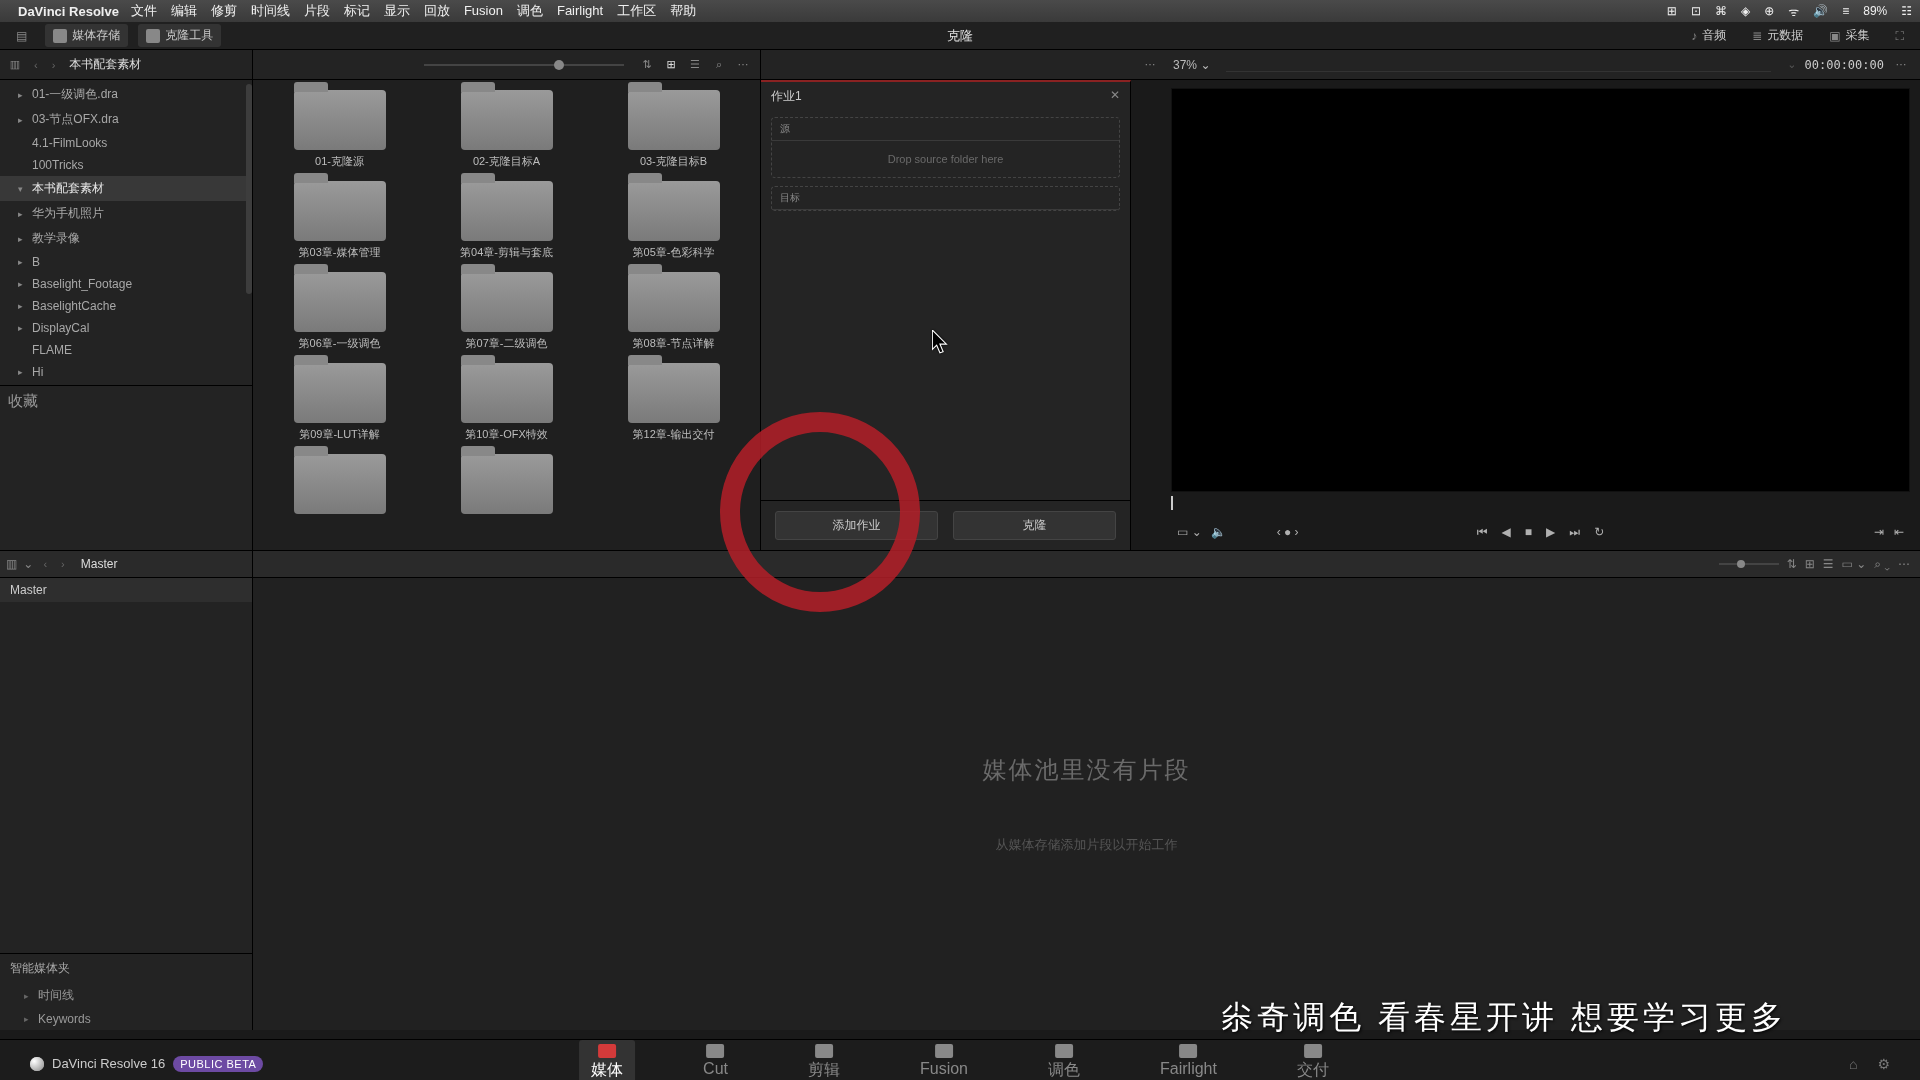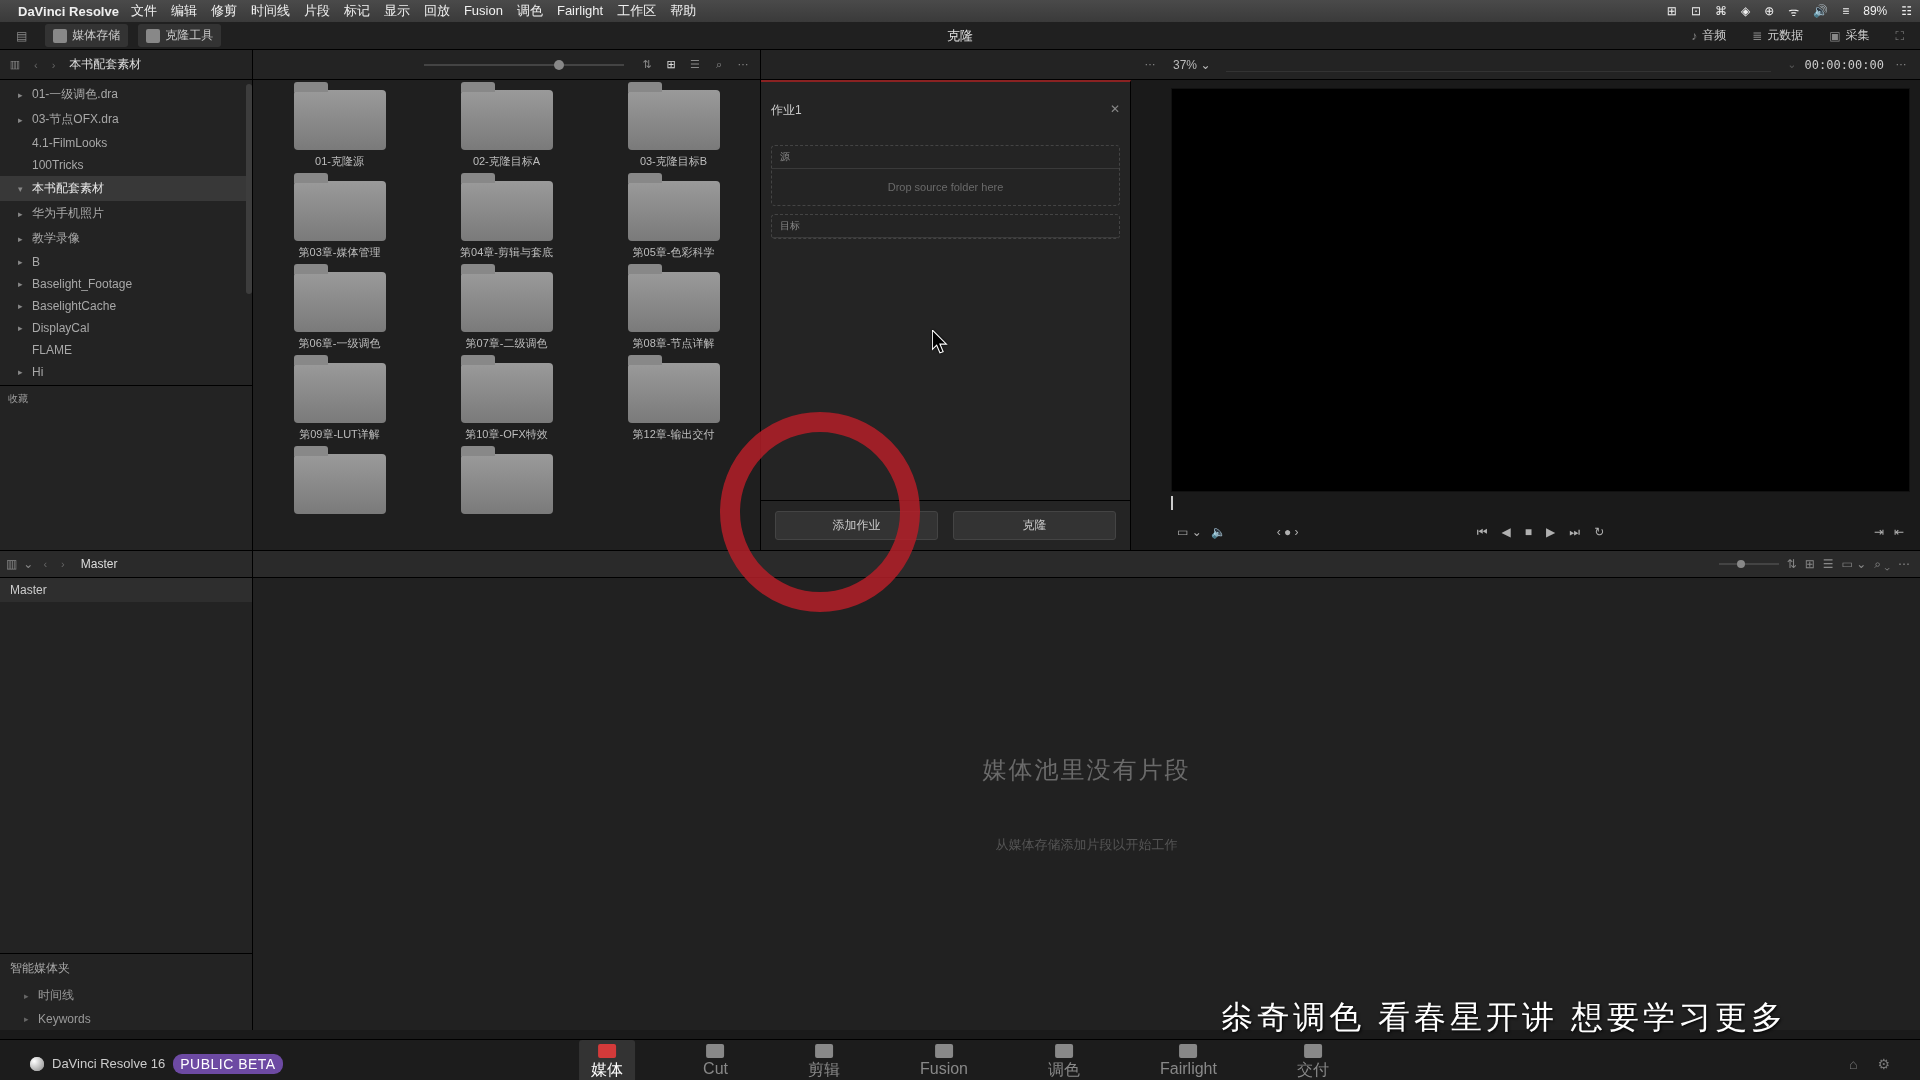--- a/index.html
+++ b/index.html
@@ -39,34 +39,34 @@
 
 
 .main-row { display: flex; height: 470px; }
 
 
 .sidebar { width: 253px; background: #232323; border-right: 1px solid #000; display: flex; flex-direction: column; position: relative; }
 .tree { overflow-y: auto; flex: 0 0 auto; padding: 2px 0; }
 .tree-item { display: flex; align-items: center; padding: 4px 8px 4px 18px; color: #a8a8a8; font-size: 12px; cursor: default; }
 .tree-item.selected { background: #383838; color: #e8e8e8; }
 .tree-item .chev { width: 10px; color: #888; margin-right: 4px; font-size: 9px; }
-.section-label { padding: 6px 8px; color: #999; font-size: 10px; border-top: 1px solid #000; }
+.section-label { padding: 6px 8px; color: #999; font-size: 15px; border-top: 1px solid #000; }
 .tree-scrollthumb { position: absolute; right: 0; top: 4px; width: 6px; height: 210px; background: #3d3d3d; border-radius: 3px; }
 
 
 .folder-pane { flex: 0 0 508px; background: #1f1f1f; padding: 10px 6px; overflow: hidden; position: relative; border-right: 1px solid #000; }
 .folder-grid { display: grid; grid-template-columns: repeat(3, 1fr); gap: 12px 6px; }
 .folder-cell { display: flex; flex-direction: column; align-items: center; gap: 4px; }
 .folder-icon { width: 92px; height: 60px; background: linear-gradient(#9a9a9a, #7a7a7a); border-radius: 4px; position: relative; }
 .folder-icon::before { content: ""; position: absolute; top: -8px; left: 0; width: 34px; height: 10px; background: #888; border-radius: 3px 3px 0 0; }
 .folder-cell .lbl { color: #bdbdbd; font-size: 11px; text-align: center; }
 
 
 .clone-panel { flex: 0 0 370px; background: #242424; border-right: 1px solid #000; display: flex; flex-direction: column; border-top: 2px solid #8a2222; }
-.clone-head { display: flex; align-items: flex-start; padding: 20px 10px; color: #ccc; font-size: 12px; }
+.clone-head { display: flex; align-items: flex-start; padding: 6px 10px; color: #ccc; font-size: 12px; }
 .clone-head .close { margin-left: auto; color: #888; }
 .clone-body { padding: 6px 10px; flex: 1; }
 .drop-section { border: 1px dashed #444; border-radius: 4px; margin-bottom: 8px; }
 .drop-section .slabel { display: block; padding: 4px 8px; color: #888; font-size: 10px; border-bottom: 1px solid #3a3a3a; }
 .drop-section .dmsg { text-align: center; padding: 12px 0; color: #6a6a6a; font-size: 11px; }
 .clone-footer { display: flex; gap: 15px; padding: 10px 14px; border-top: 1px solid #000; }
 .clone-btn { flex: 1; text-align: center; padding: 5px 0; background: #333; border: 1px solid #444; border-radius: 3px; color: #ccc; font-size: 12px; }
 
 
 .viewer-pane { flex: 1; background: #1a1a1a; display: flex; flex-direction: column; padding: 8px 10px 0 40px; }
@@ -99,21 +99,21 @@
 .mp-main { flex: 1; background: #212121; display: flex; flex-direction: column; align-items: center; justify-content: center; position: relative; }
 .mp-empty-title { color: #6a6a6a; font-size: 24px; letter-spacing: 2px; }
 .mp-empty-sub { color: #555; font-size: 13px; margin-top: 50px; }
 
 
 .bottom-nav { height: 48px; background: #1c1c1c; display: flex; align-items: center; padding: 0 30px; border-top: 1px solid #000; margin-top: 9px; }
 .bn-brand { display: flex; align-items: center; gap: 8px; }
 .bn-logo { width: 14px; height: 14px; background: #ccc; border-radius: 50%; position: relative; }
 .bn-logo::after { content: ""; position: absolute; inset: 0; background: radial-gradient(circle at 30% 30%, #fff, #888); border-radius: 50%; }
 .bn-name { color: #ccc; font-size: 13px; }
-.bn-badge { background: #6d4aa3; color: #fff; font-size: 14px; padding: 2px 7px; border-radius: 9px; letter-spacing: 0.5px; }
+.bn-badge { background: #6d4aa3; color: #fff; font-size: 11px; padding: 2px 7px; border-radius: 9px; letter-spacing: 0.5px; }
 .bn-pages { position: absolute; left: 50%; transform: translateX(-50%); display: flex; gap: 56px; }
 .bn-page { display: flex; flex-direction: column; align-items: center; gap: 2px; color: #888; font-size: 16px; padding: 4px 12px; border-radius: 3px; }
 .bn-page.active { color: #fff; background: #333; border-bottom: 2px solid #d43a3a; }
 .bn-page .ico { width: 18px; height: 14px; background: #888; border-radius: 2px; }
 .bn-page.active .ico { background: #d43a3a; }
 .bn-right { margin-left: auto; display: flex; gap: 20px; color: #777; font-size: 14px; }
 
 
 .subtitle { position: absolute; bottom: 40px; right: 133px; color: #fff; font-size: 32px; letter-spacing: 4px; text-shadow: 1px 1px 3px #000; }
 

